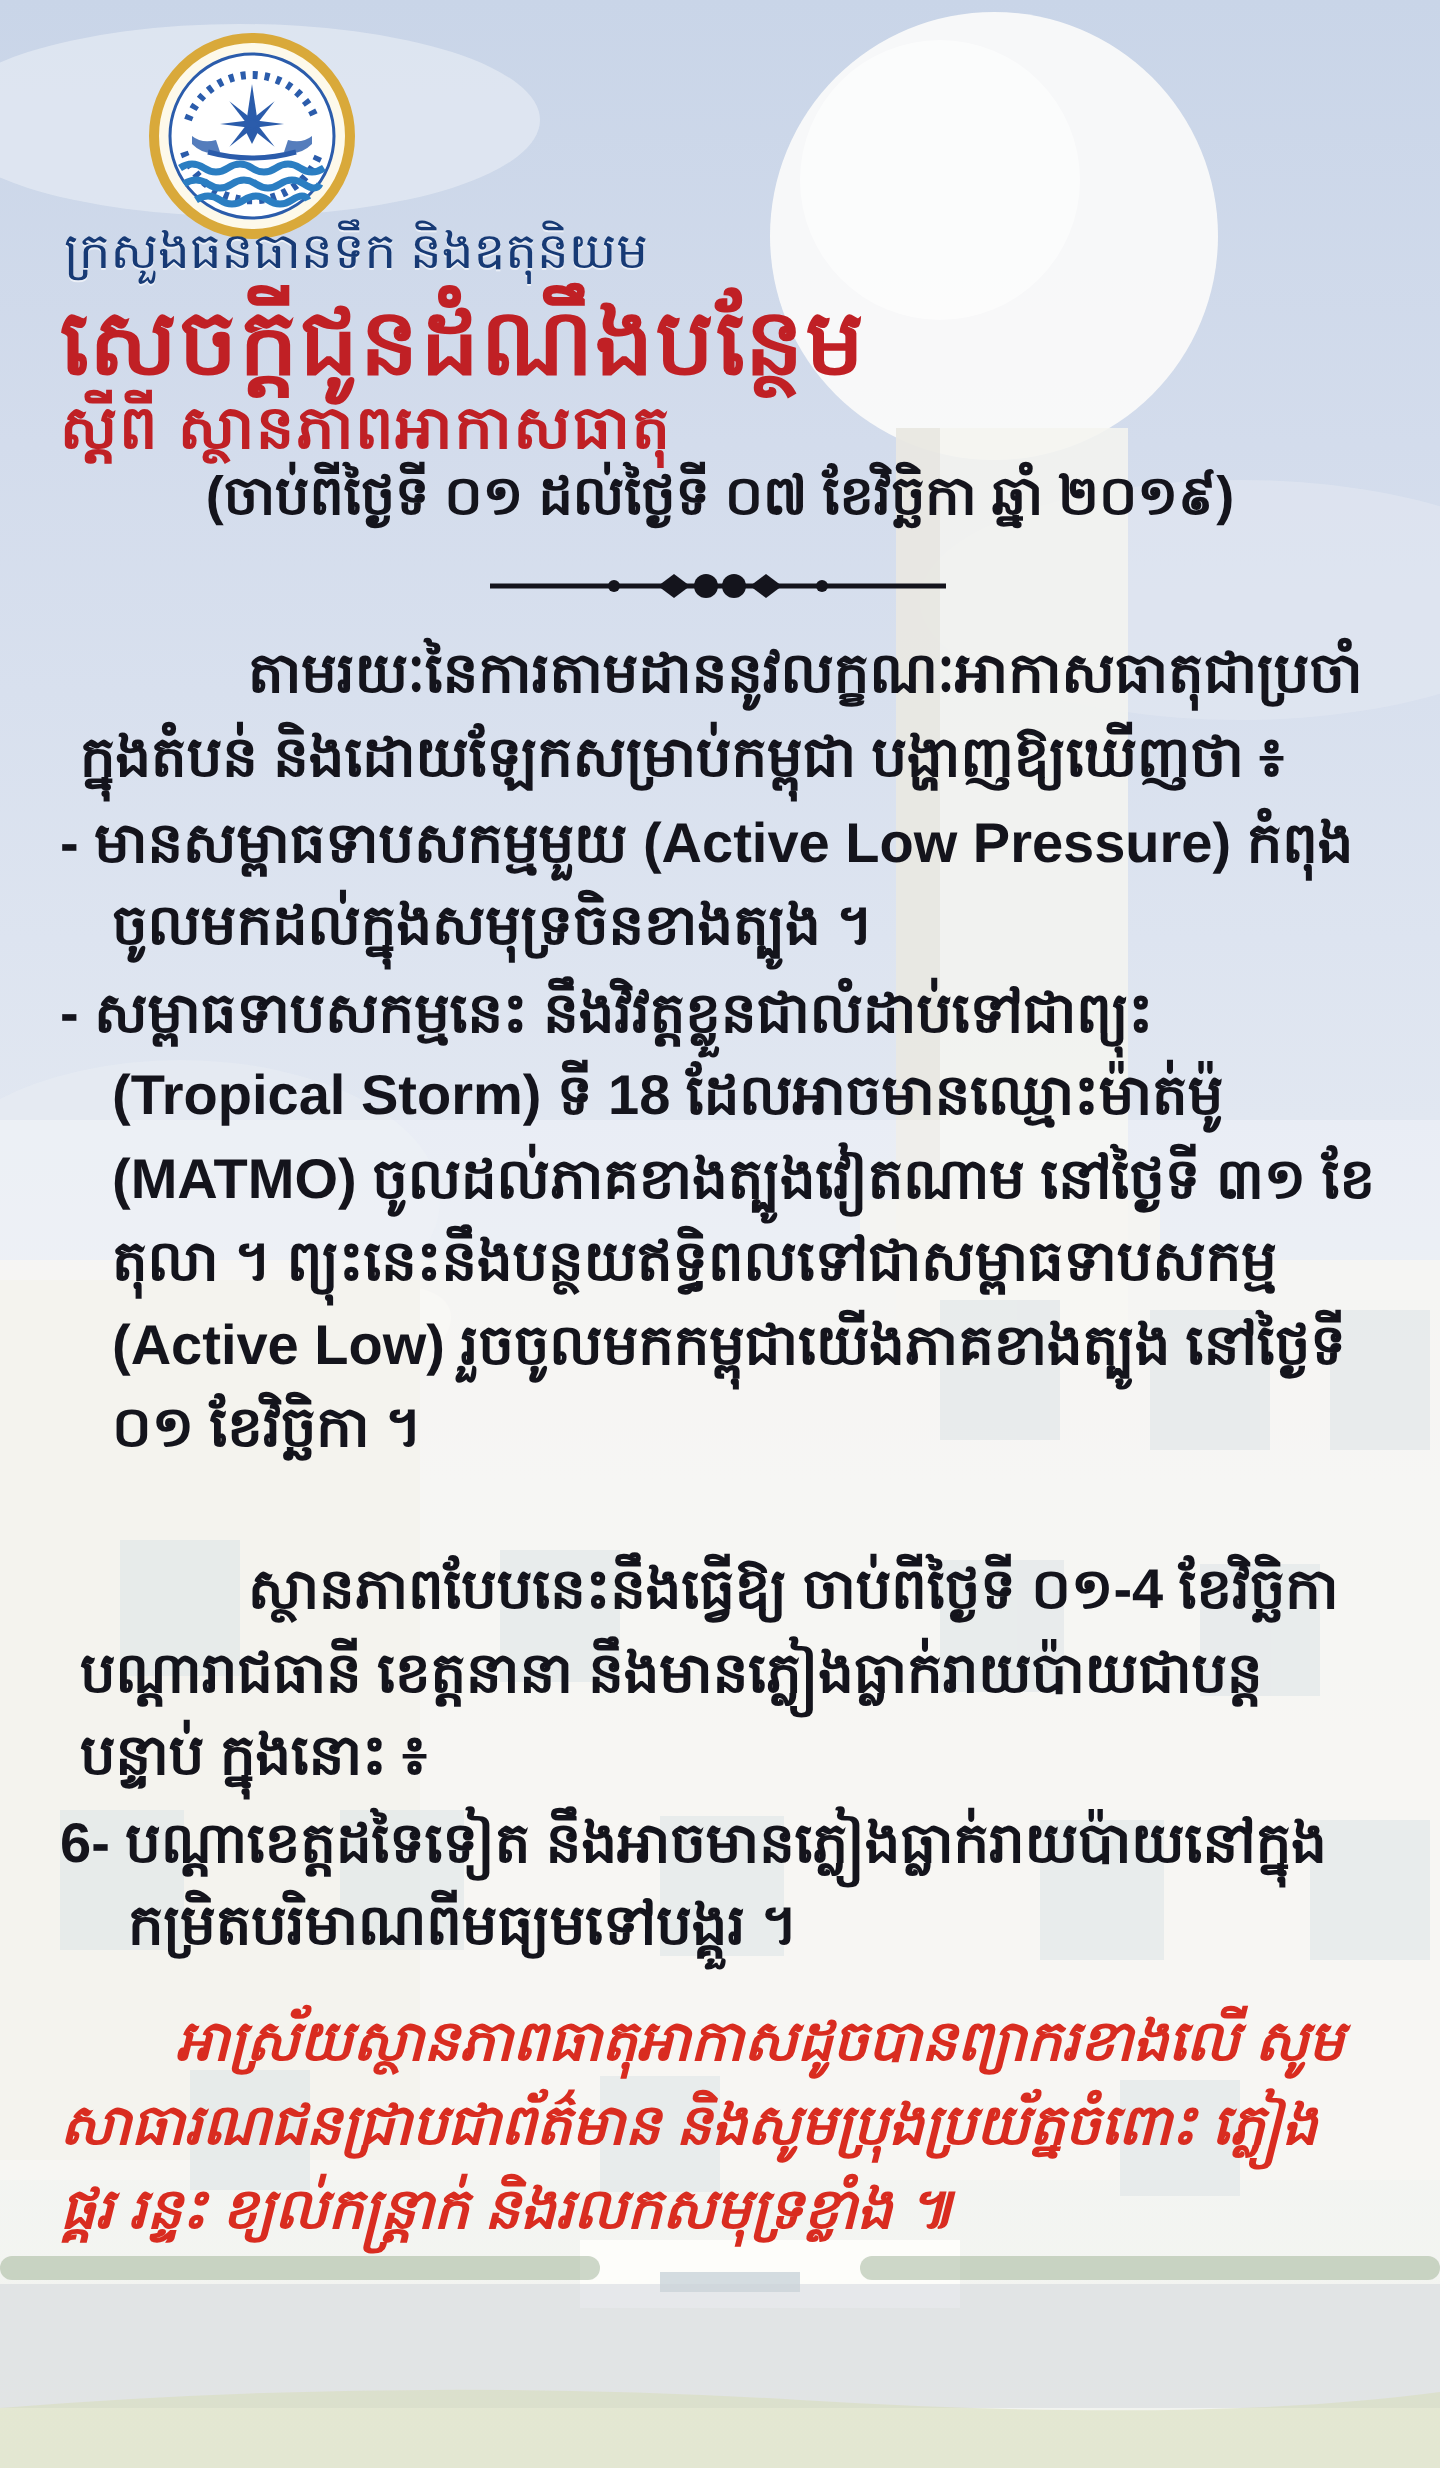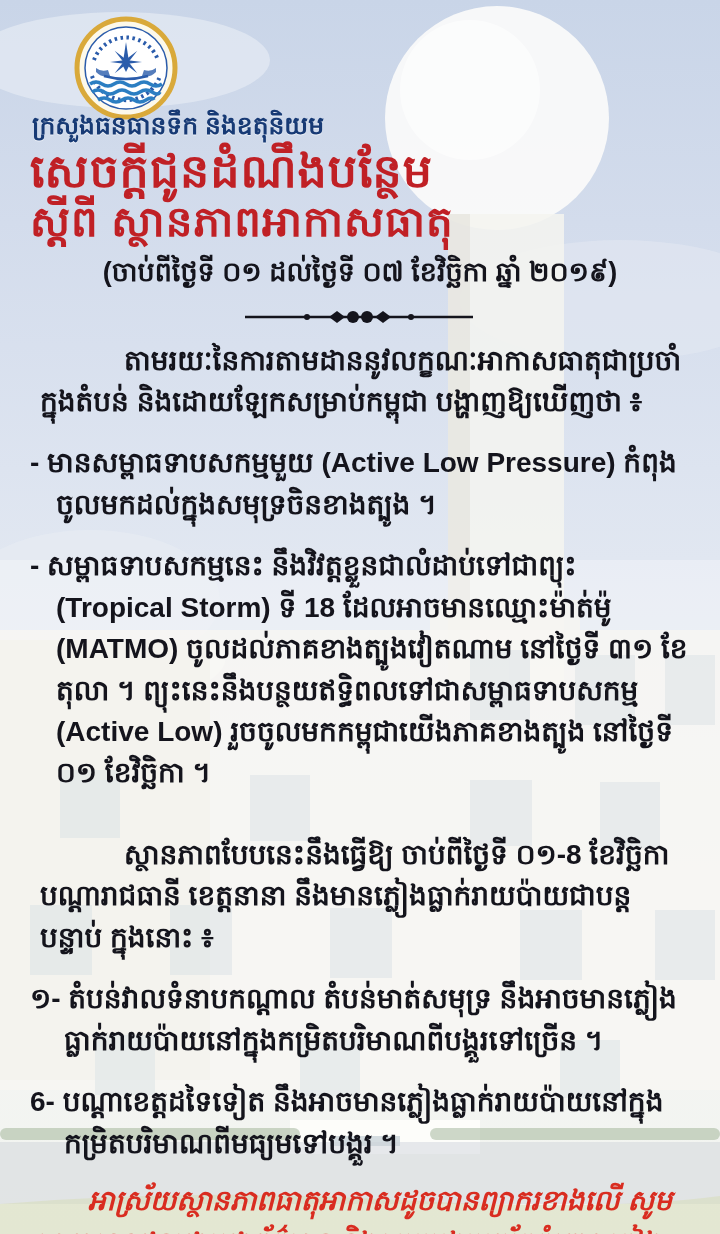--- a/index.html
+++ b/index.html
@@ -11,36 +11,36 @@
     font-family:"Liberation Sans","DejaVu Sans",sans-serif;
   }
   .bg{position:absolute;inset:0;z-index:0;}
   .content{position:absolute;inset:0;z-index:1;padding:10px 30px 0 30px;box-sizing:border-box;}
 
   
   .hdr{position:relative;height:128px;}
   .seal{position:absolute;left:44px;top:6px;}
   .ministry-name{
     position:absolute;left:-12px;top:100px;width:320px;
-    font-size:25px;font-weight:bold;color:#173a75;text-align:center;
+    font-size:25px;font-weight:normal;color:#173a75;text-align:center;
     text-shadow:0 1px 0 rgba(255,255,255,.6);
   }
 
   
   .title{margin:8px 0 0 0;text-align:left;color:#c02025;font-weight:bold;line-height:1.12;}
   .title .t1{display:block;font-size:46px;letter-spacing:1px;}
-  .title .t2{display:block;font-size:42px;letter-spacing:1px;}
-  .subtitle{margin-top:10px;text-align:center;color:#14141c;font-size:27px;font-weight:bold;}
+  .title .t2{display:block;font-size:30px;letter-spacing:1px;}
+  .subtitle{text-align:center;color:#14141c;font-size:27px;font-weight:bold;}
 
   .divider{display:flex;justify-content:center;align-items:center;margin:14px auto 6px auto;width:230px;}
 
   
   .body-block{color:#14141c;font-size:28px;font-weight:bold;line-height:1.48;}
   .para{margin:14px 0 0 10px;text-indent:84px;}
-  .item{margin:20px 0 0 0;padding-left:26px;text-indent:-26px;}
+  .item{margin:2px 0 0 0;padding-left:26px;text-indent:-26px;}
   .item.num{padding-left:34px;text-indent:-34px;}
   .gap{height:26px;}
 
   .advisory{
     margin:16px 0 0 0;color:#d92c20;font-size:28px;font-weight:bold;font-style:italic;
     line-height:1.5;text-indent:58px;
   }
 </style>
 </head>
 <body>
@@ -151,21 +151,20 @@
         <polygon points="130,9 138,3 146,9 138,15" fill="#14141c"></polygon>
         <circle cx="166" cy="9" r="3" fill="#14141c"></circle>
       </svg>
     </div>
 
     <div class="body-block">
       <p class="para">តាមរយៈនៃការតាមដាននូវលក្ខណៈអាកាសធាតុជាប្រចាំក្នុងតំបន់ និងដោយឡែកសម្រាប់កម្ពុជា បង្ហាញឱ្យឃើញថា ៖</p>
       <div class="item">- មានសម្ពាធទាបសកម្មមួយ (Active Low Pressure) កំពុងចូលមកដល់ក្នុងសមុទ្រចិនខាងត្បូង ។</div>
       <div class="item">- សម្ពាធទាបសកម្មនេះ នឹងវិវត្តខ្លួនជាលំដាប់ទៅជាព្យុះ (Tropical Storm) ទី 18 ដែលអាចមានឈ្មោះម៉ាត់ម៉ូ (MATMO) ចូលដល់ភាគខាងត្បូងវៀតណាម នៅថ្ងៃទី ៣១ ខែតុលា ។ ព្យុះនេះនឹងបន្ថយឥទ្ធិពលទៅជាសម្ពាធទាបសកម្ម (Active Low) រួចចូលមកកម្ពុជាយើងភាគខាងត្បូង នៅថ្ងៃទី ០១ ខែវិច្ឆិកា ។</div>
       <div class="gap"></div>
-      <p class="para">ស្ថានភាពបែបនេះនឹងធ្វើឱ្យ ចាប់ពីថ្ងៃទី ០១-8 ខែវិច្ឆិកា បណ្ដារាជធានី ខេត្តនានា នឹងមានភ្លៀងធ្លាក់រាយប៉ាយជាបន្តបន្ទាប់ ក្នុងនោះ ៖</p>
-      <div class="item num">១- តំបន់វាលទំនាបកណ្ដាល តំបន់មាត់សមុទ្រ នឹងអាចមានភ្លៀងធ្លាក់រាយប៉ាយនៅក្នុងកម្រិតបរិមាណពីបង្គួរទៅច្រើន ។</div>
+      <p class="para">ស្ថានភាពបែបនេះនឹងធ្វើឱ្យ ចាប់ពីថ្ងៃទី ០១-4 ខែវិច្ឆិកា បណ្ដារាជធានី ខេត្តនានា នឹងមានភ្លៀងធ្លាក់រាយប៉ាយជាបន្តបន្ទាប់ ក្នុងនោះ ៖</p>
       <div class="item num">6- បណ្ដាខេត្តដទៃទៀត នឹងអាចមានភ្លៀងធ្លាក់រាយប៉ាយនៅក្នុងកម្រិតបរិមាណពីមធ្យមទៅបង្គួរ ។</div>
     </div>
 
     <p class="advisory">អាស្រ័យស្ថានភាពធាតុអាកាសដូចបានព្យាករខាងលើ សូមសាធារណជនជ្រាបជាព័ត៌មាន និងសូមប្រុងប្រយ័ត្នចំពោះ ភ្លៀង ផ្គរ រន្ទះ ខ្យល់កន្ត្រាក់ និងរលកសមុទ្រខ្លាំង ៕</p>
 
   </div>
 </div>
 
 </body></html>

